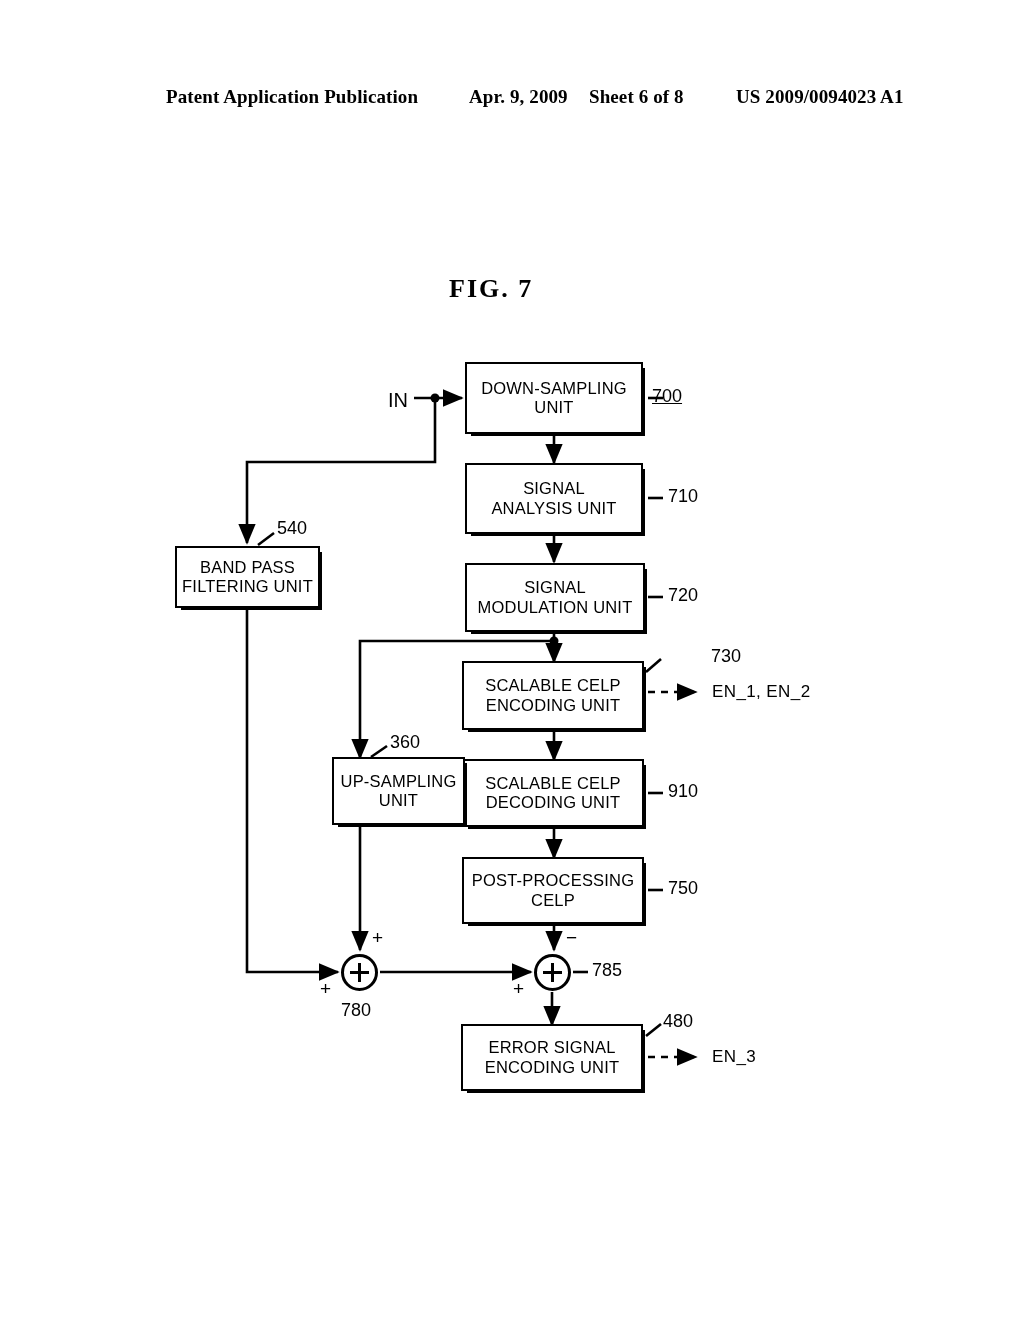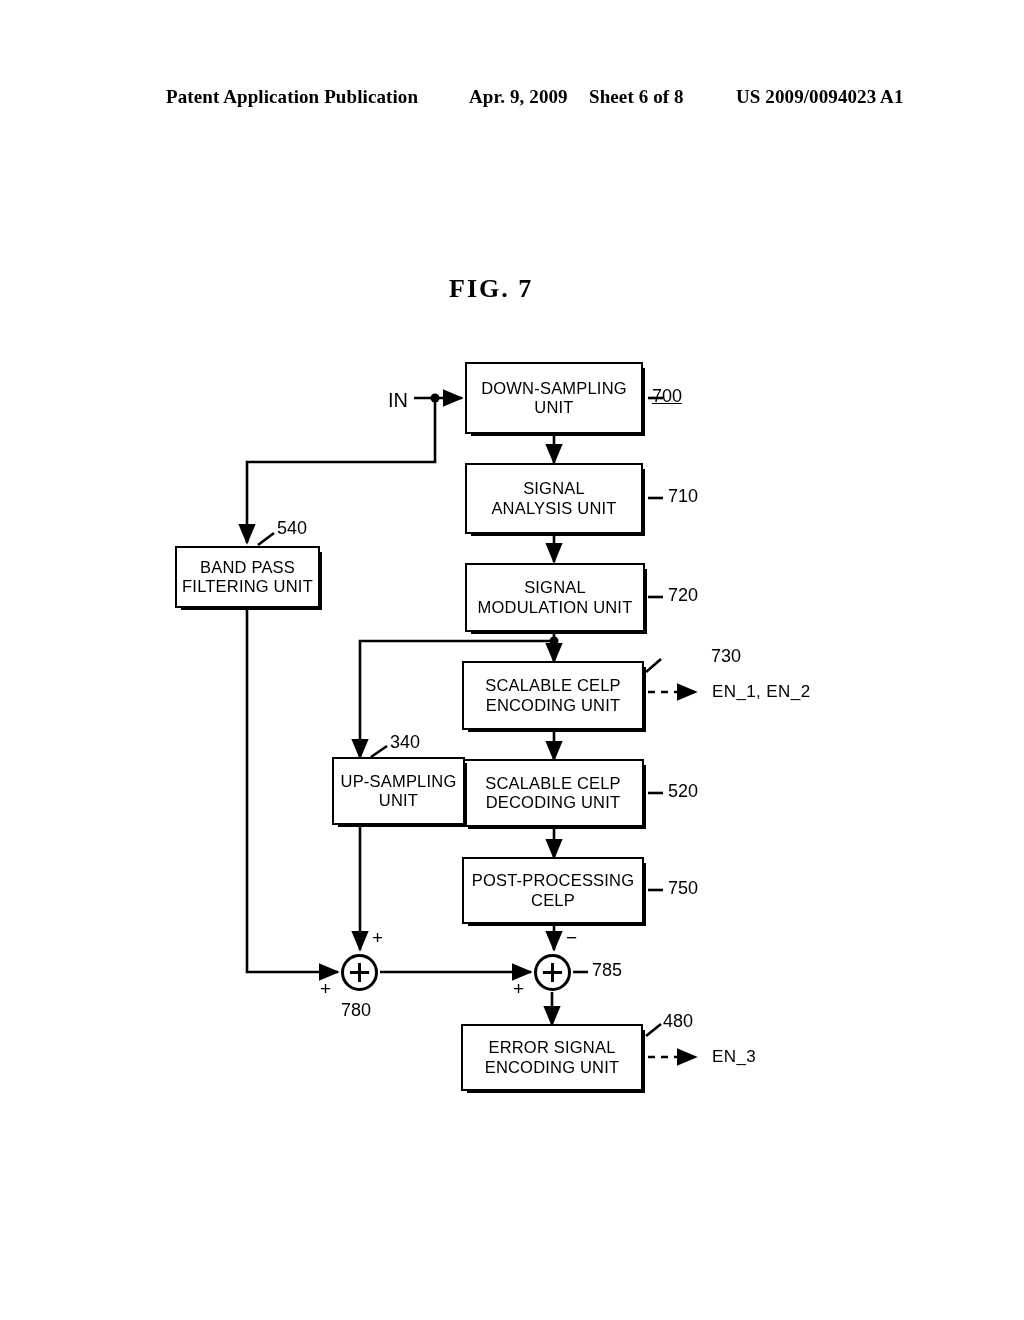--- a/index.html
+++ b/index.html
@@ -220,24 +220,24 @@
     <div class="h"></div>
     <div class="v"></div>
   </div>
 
   <div class="lbl lbl-io" style="left:388px; top:389px;">IN</div>
 
   <div class="lbl lbl-ref" style="left:652px; top:386px;text-decoration:underline;">700</div>
   <div class="lbl lbl-ref" style="left:668px; top:486px;">710</div>
   <div class="lbl lbl-ref" style="left:668px; top:585px;">720</div>
   <div class="lbl lbl-ref" style="left:663px; top:646px;margin-left:48px;">730</div>
-  <div class="lbl lbl-ref" style="left:668px; top:781px;">520</div>
+  <div class="lbl lbl-ref" style="left:668px; top:781px;">910</div>
   <div class="lbl lbl-ref" style="left:668px; top:878px;">750</div>
   <div class="lbl lbl-ref" style="left:277px; top:518px;">540</div>
-  <div class="lbl lbl-ref" style="left:390px; top:732px;">340</div>
+  <div class="lbl lbl-ref" style="left:390px; top:732px;">360</div>
   <div class="lbl lbl-ref" style="left:663px; top:1011px;">480</div>
 
   <div class="lbl lbl-ref" style="left:341px; top:1000px;">780</div>
   <div class="lbl lbl-ref" style="left:592px; top:960px;">785</div>
 
   <div class="lbl lbl-sign" style="left:372px; top:927px;">+</div>
   <div class="lbl lbl-sign" style="left:320px; top:978px;">+</div>
   <div class="lbl lbl-sign" style="left:566px; top:927px;">−</div>
   <div class="lbl lbl-sign" style="left:513px; top:978px;">+</div>
 

